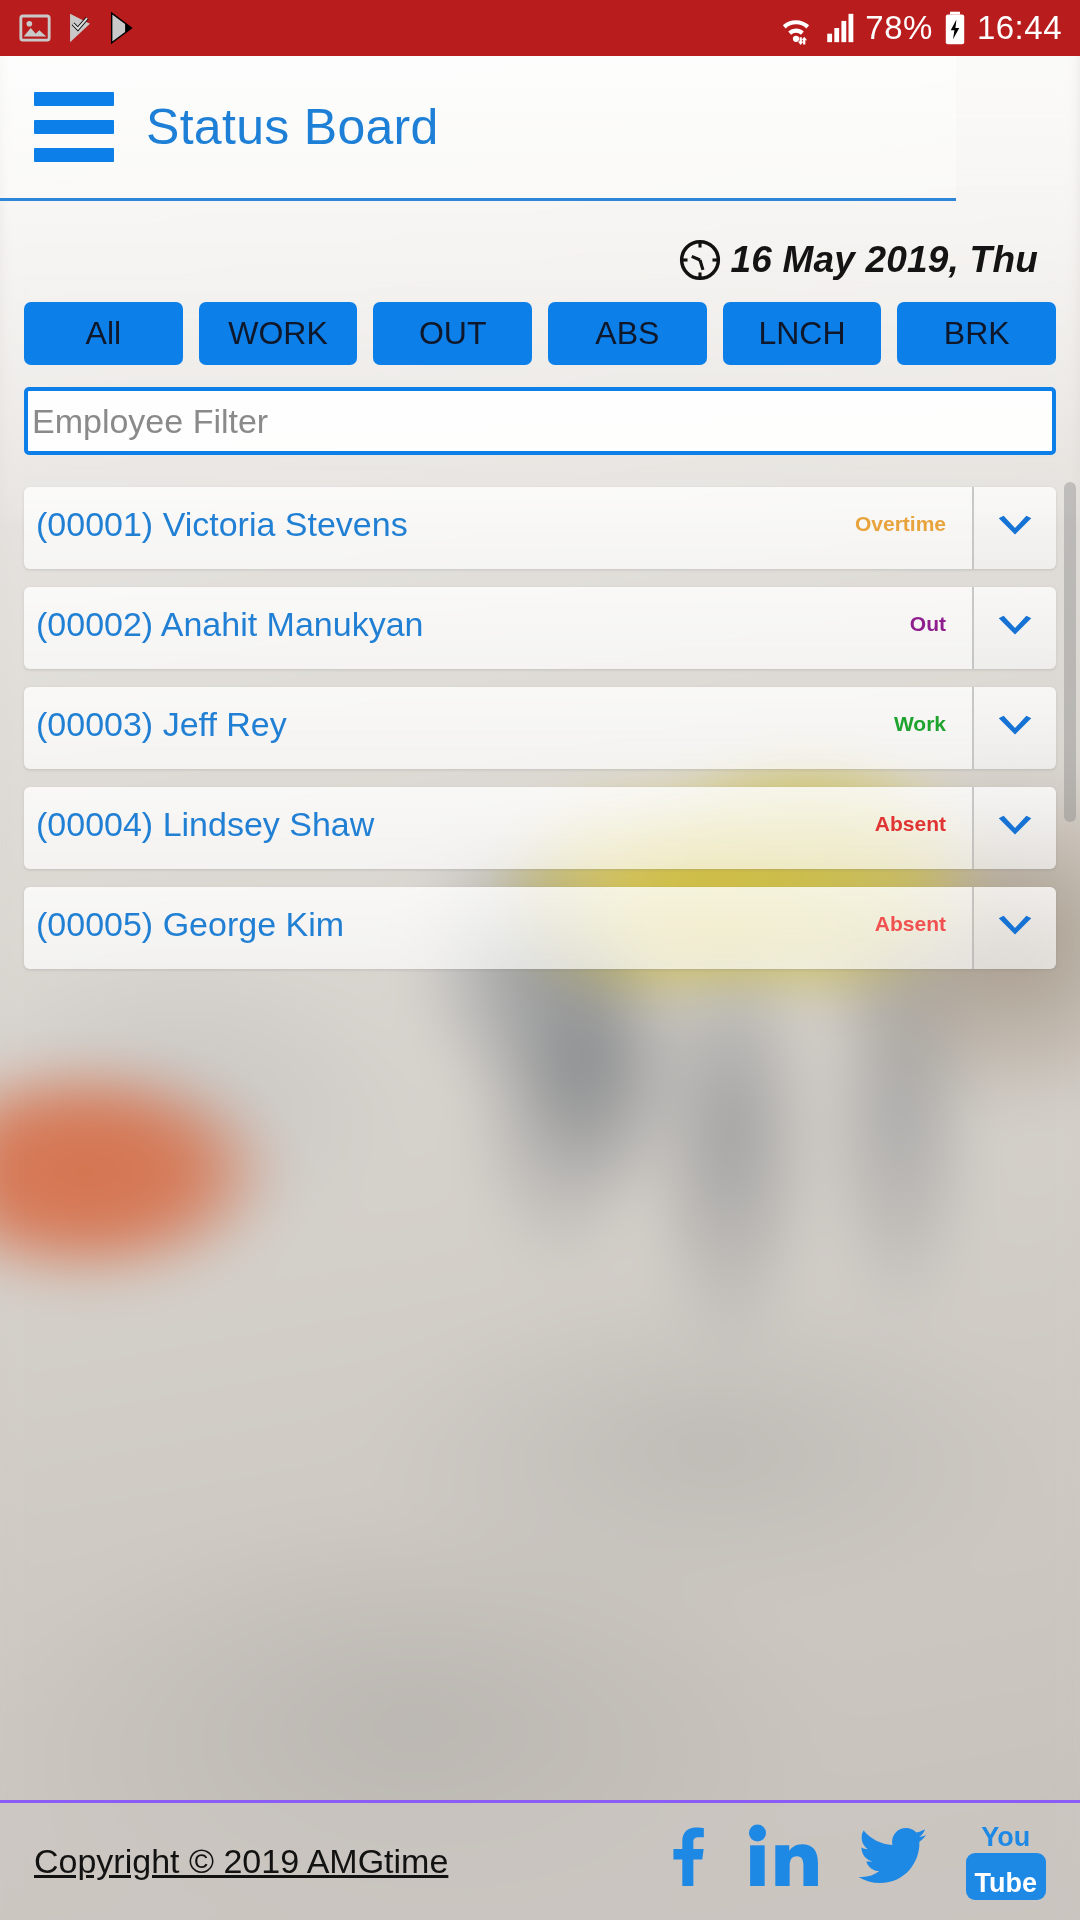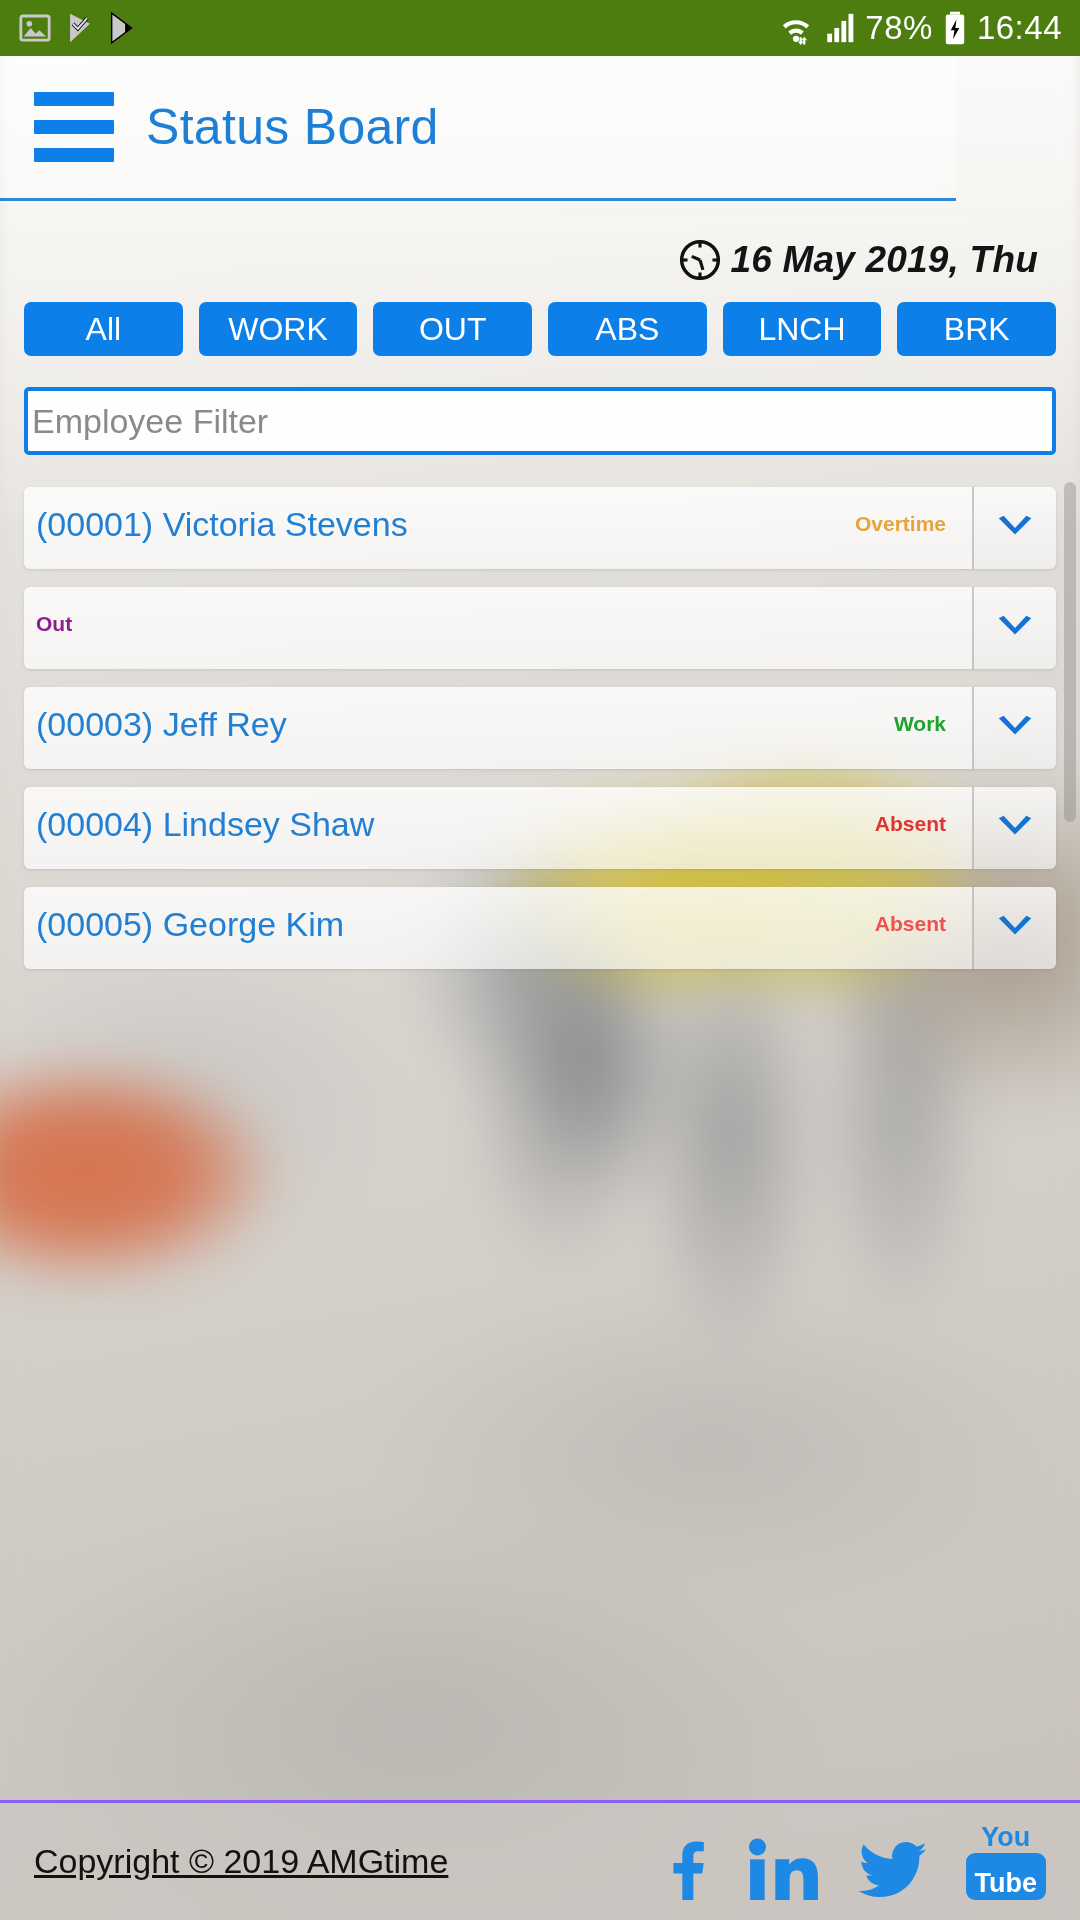--- a/index.html
+++ b/index.html
@@ -31,21 +31,21 @@
   }
   .bg-top-wash{
     position:absolute; left:0; top:0; right:0; height:520px;
     background:linear-gradient(180deg, rgba(255,255,255,.84) 0%, rgba(252,251,249,.72) 40%, rgba(248,246,243,.46) 75%, rgba(244,242,238,.18) 100%);
     filter: blur(6px);
   }
 
   
   .statusbar{
     position:absolute; left:0; top:0; width:1080px; height:56px;
-    background:#4d7c0f; display:flex; align-items:center; padding:0 18px;gap:12px;
+    background:#b91c1c; display:flex; align-items:center; padding:0 18px;gap:12px;
   }
   .sb-left{ display:flex; align-items:center; gap:14px; }
   .sb-right{ margin-left:auto; display:flex; align-items:center; gap:10px; }
   .sb-icon{ display:block; }
   .sb-text{ color:#ffffff; font-size:33px; letter-spacing:.5px; }
 
   
   .appbar{
     position:absolute; left:0; top:56px; width:956px; height:145px;
     display:flex; align-items:center; padding-left:34px;
@@ -68,22 +68,22 @@
     font-size:37px; font-weight:bold; font-style:italic; color:#141414;
     letter-spacing:.2px;
   }
 
   
   .filters{
     position:absolute; left:24px; top:302px; width:1032px;
     display:flex; gap:16px;
   }
   .fbtn{
-    flex:1 1 0; height:54px; border-radius:7px; border:none;
-    background:#0d7fe8; color:#ffffff; font-size:32px;
+    flex:1 1 0; height:63px; border-radius:7px; border:none;
+    background:#0d7fe8; color:#0f172a; font-size:32px;
     display:flex; align-items:center; justify-content:center;
     cursor:pointer; font-family:"Liberation Sans", sans-serif;
   }
 
   
   .filter-input-wrap{
     position:absolute; left:24px; top:387px; width:1032px; height:68px;
   }
   .filter-input{
     width:100%; height:100%;
@@ -131,21 +131,21 @@
   .footer{
     position:absolute; left:0; bottom:0; width:1080px; height:120px;
     border-top:3px solid #8b5cf6;
     background:rgba(205,201,196,.55);
     display:flex; align-items:center; padding:0 34px;
   }
   .copyright{
     font-size:34px; color:#121212; text-decoration:underline;
     cursor:pointer;
   }
-  .socials{ margin-left:auto; display:flex; align-items:flex-end; gap:36px; }
+  .socials{ margin-left:auto; display:flex; align-items:flex-start; gap:36px; }
   .social{ cursor:pointer; display:flex; align-items:center; }
   .yt{ display:flex; flex-direction:column; align-items:center; line-height:1; }
   .yt-you{ color:#1e88e5; font-size:27px; font-weight:bold; }
   .yt-tube{
     color:#ffffff; background:#1e88e5; font-size:27px; font-weight:bold;
     border-radius:9px; padding:17px 9px 3px; margin-top:2px;
   }
 </style>
 </head>
 <body>
@@ -239,20 +239,21 @@
     </div>
     <div class="row-expand">
       <svg class="chev" viewBox="0 0 24 16">
         <path d="M2 2 L12 12 L22 2 L19 0.5 L12 8 L5 0.5 Z" fill="#1673d4"></path>
       </svg>
     </div>
   </div>
 
   <div class="row">
     <div class="row-main">
+      <span class="emp-name">(00002) Anahit Manukyan</span>
       <span class="emp-status" style="color:#8e1e8e">Out</span>
     </div>
     <div class="row-expand">
       <svg class="chev" viewBox="0 0 24 16">
         <path d="M2 2 L12 12 L22 2 L19 0.5 L12 8 L5 0.5 Z" fill="#1673d4"></path>
       </svg>
     </div>
   </div>
 
   <div class="row">

